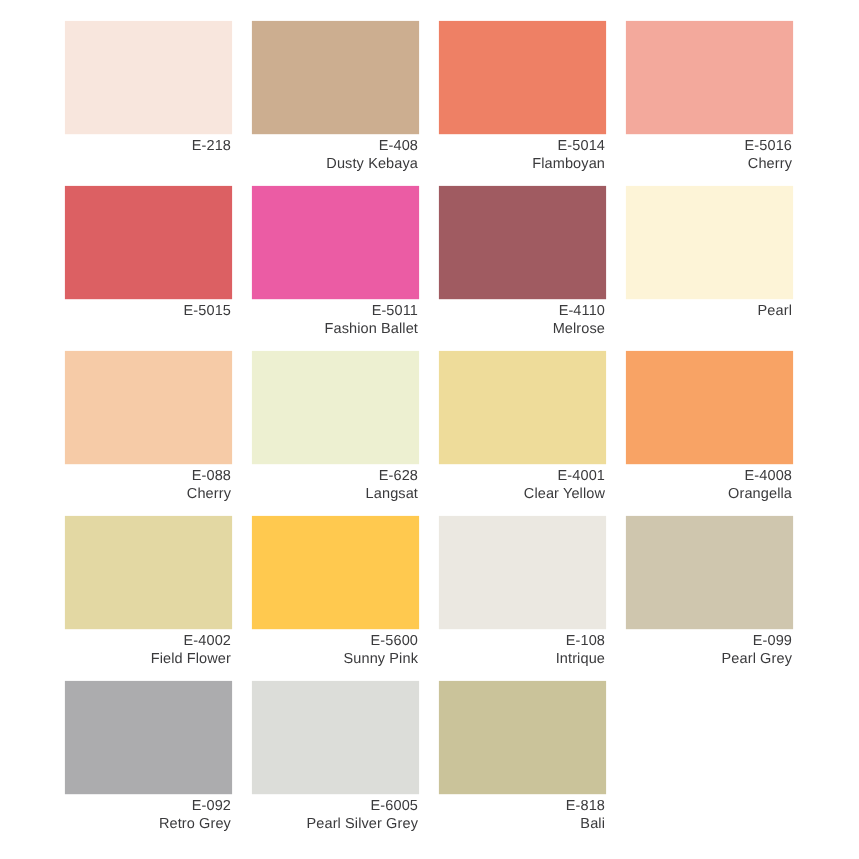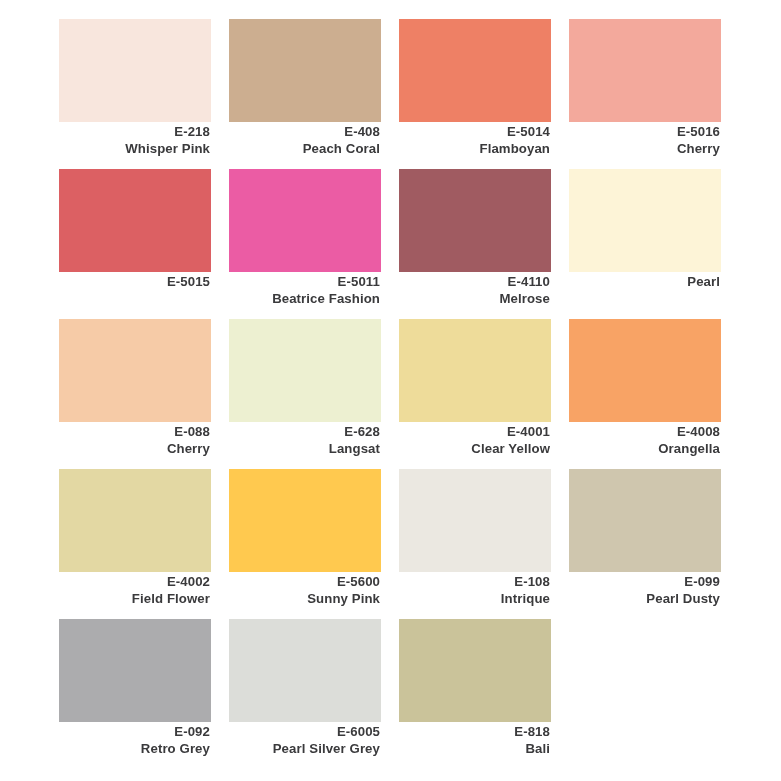--- a/index.html
+++ b/index.html
@@ -62,33 +62,32 @@
     line-height: 17px;
     color: #3a3a3c;
     letter-spacing: 0.1px;
     white-space: nowrap;
   }
 </style>
 </head>
 <body>
 
 <div id="swatch-chart" style="background: rgb(255, 255, 255);">
-  <div class="swatch-grid" style="color: rgb(58, 58, 60); font-weight: bold;">
+  <div class="swatch-grid" style="color: rgb(58, 58, 60);">
       <div class="swatch-cell">
         <div class="swatch-chip" style="background: rgb(248, 230, 221);"></div>
         <div class="swatch-labels">
           <span class="swatch-code">E-218</span>
-          <span class="swatch-name">Whisper Pink</span>
         </div>
       </div>
       <div class="swatch-cell">
         <div class="swatch-chip" style="background: rgb(204, 174, 144);"></div>
         <div class="swatch-labels">
           <span class="swatch-code">E-408</span>
-          <span class="swatch-name">Peach Coral</span>
+          <span class="swatch-name">Dusty Kebaya</span>
         </div>
       </div>
       <div class="swatch-cell">
         <div class="swatch-chip" style="background: rgb(238, 128, 101);"></div>
         <div class="swatch-labels">
           <span class="swatch-code">E-5014</span>
           <span class="swatch-name">Flamboyan</span>
         </div>
       </div>
       <div class="swatch-cell">
@@ -101,21 +100,21 @@
       <div class="swatch-cell">
         <div class="swatch-chip" style="background: rgb(220, 96, 99);"></div>
         <div class="swatch-labels">
           <span class="swatch-code">E-5015</span>
         </div>
       </div>
       <div class="swatch-cell">
         <div class="swatch-chip" style="background: rgb(235, 92, 164);"></div>
         <div class="swatch-labels">
           <span class="swatch-code">E-5011</span>
-          <span class="swatch-name">Beatrice Fashion</span>
+          <span class="swatch-name">Fashion Ballet</span>
         </div>
       </div>
       <div class="swatch-cell">
         <div class="swatch-chip" style="background: rgb(160, 91, 97);"></div>
         <div class="swatch-labels">
           <span class="swatch-code">E-4110</span>
           <span class="swatch-name">Melrose</span>
         </div>
       </div>
       <div class="swatch-cell">
@@ -170,21 +169,21 @@
         <div class="swatch-chip" style="background: rgb(235, 232, 225);"></div>
         <div class="swatch-labels">
           <span class="swatch-code">E-108</span>
           <span class="swatch-name">Intrique</span>
         </div>
       </div>
       <div class="swatch-cell">
         <div class="swatch-chip" style="background: rgb(207, 198, 174);"></div>
         <div class="swatch-labels">
           <span class="swatch-code">E-099</span>
-          <span class="swatch-name">Pearl Dusty</span>
+          <span class="swatch-name">Pearl Grey</span>
         </div>
       </div>
       <div class="swatch-cell">
         <div class="swatch-chip" style="background: rgb(172, 172, 174);"></div>
         <div class="swatch-labels">
           <span class="swatch-code">E-092</span>
           <span class="swatch-name">Retro Grey</span>
         </div>
       </div>
       <div class="swatch-cell">

